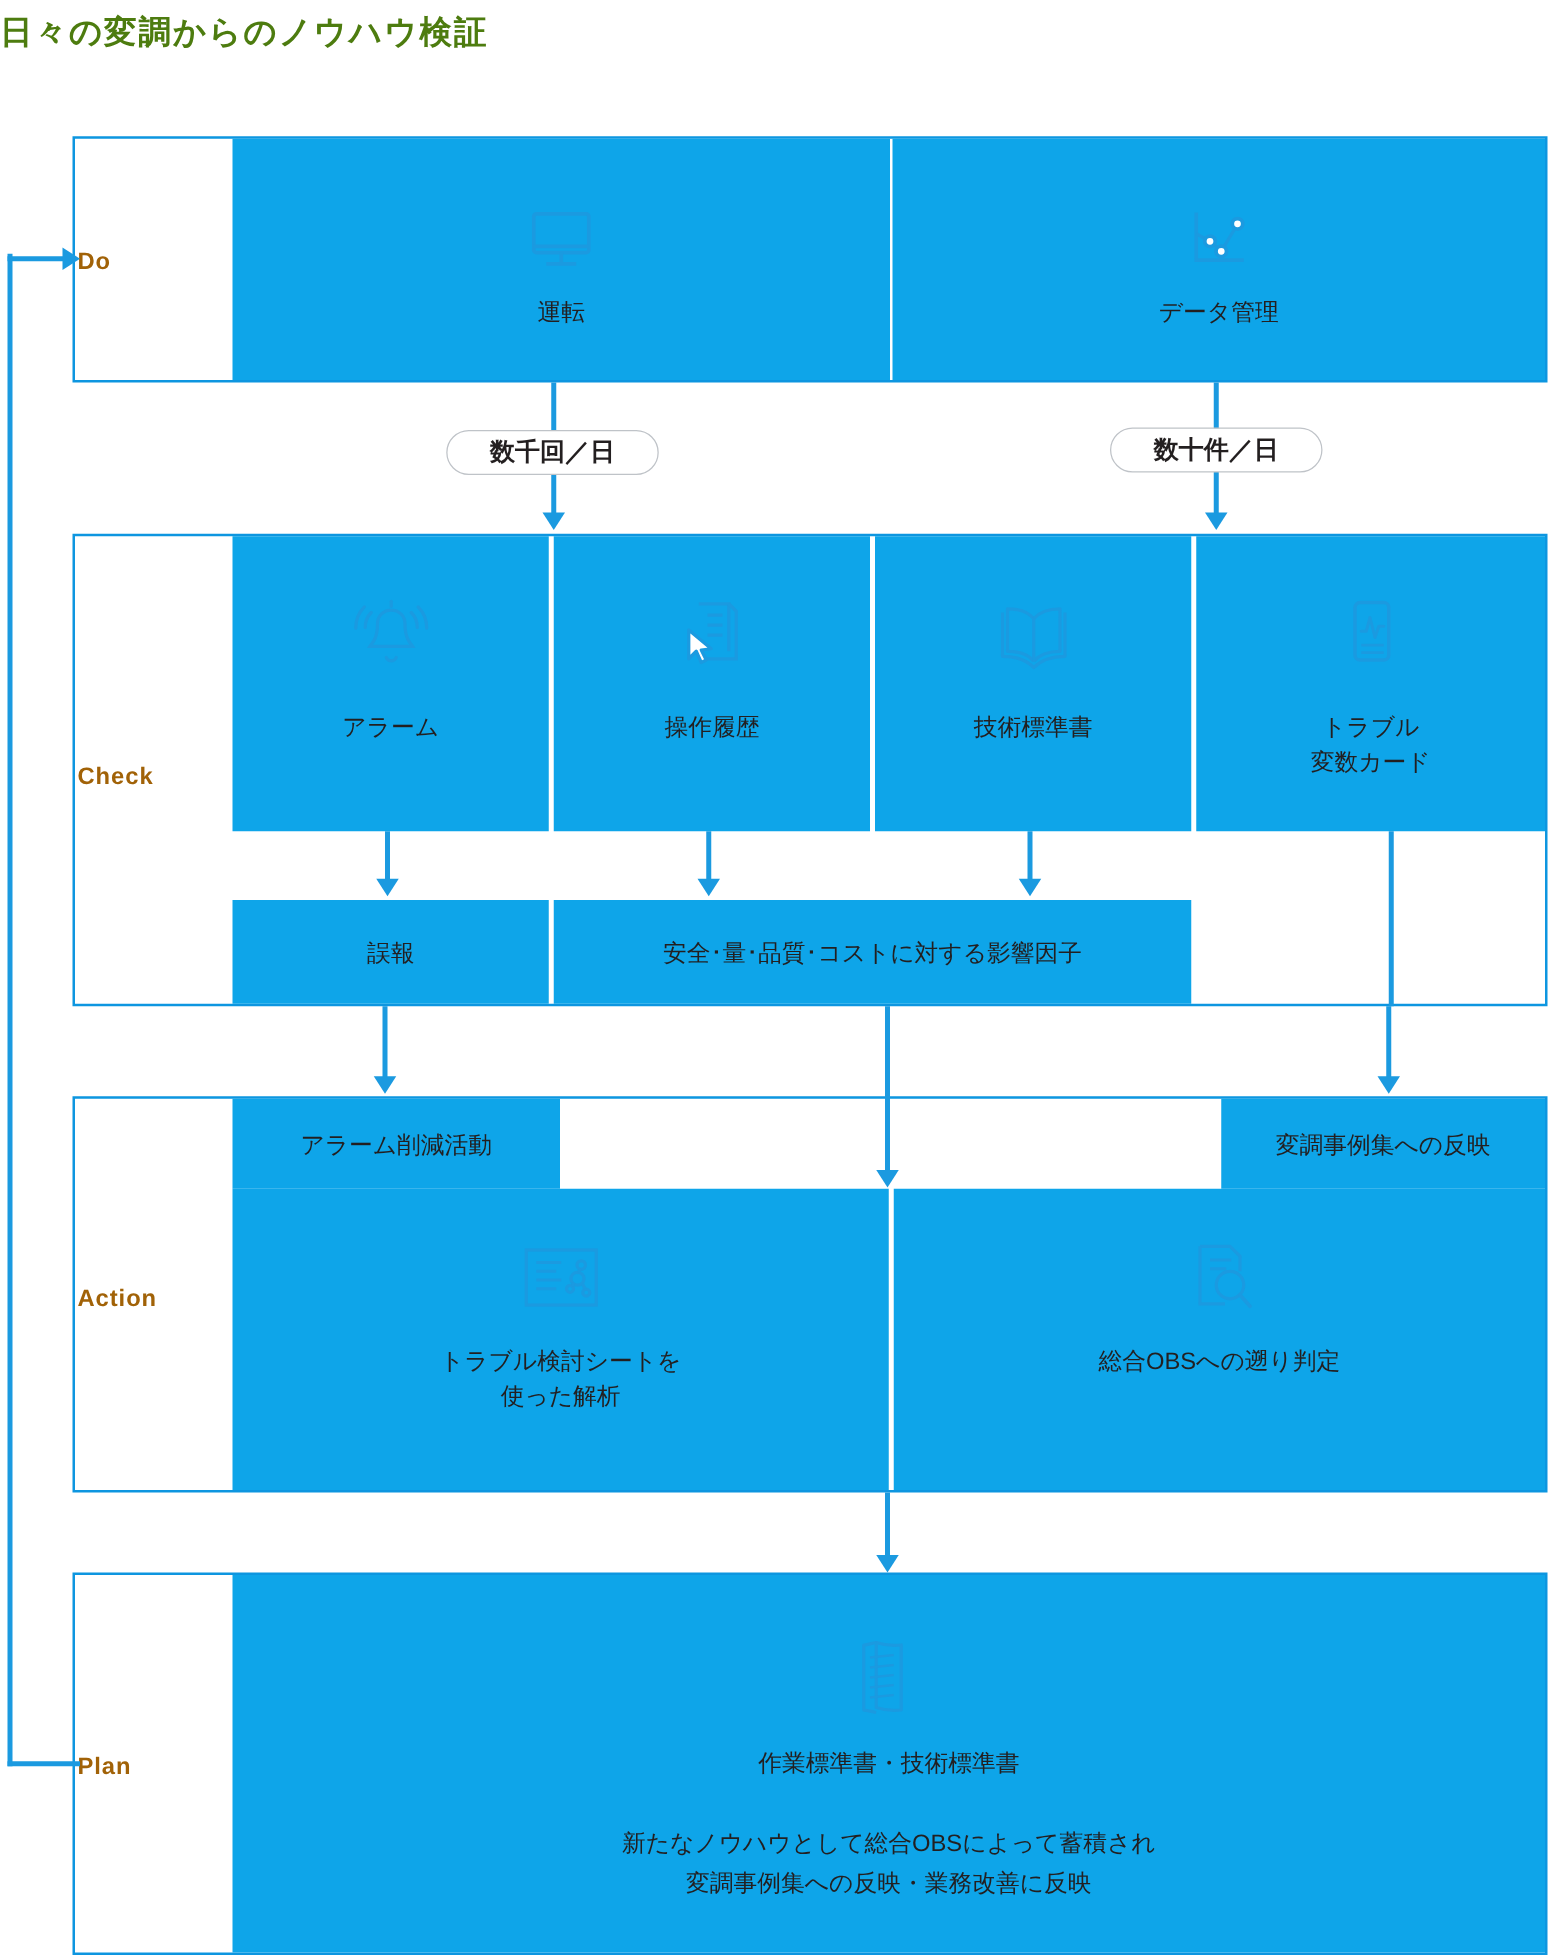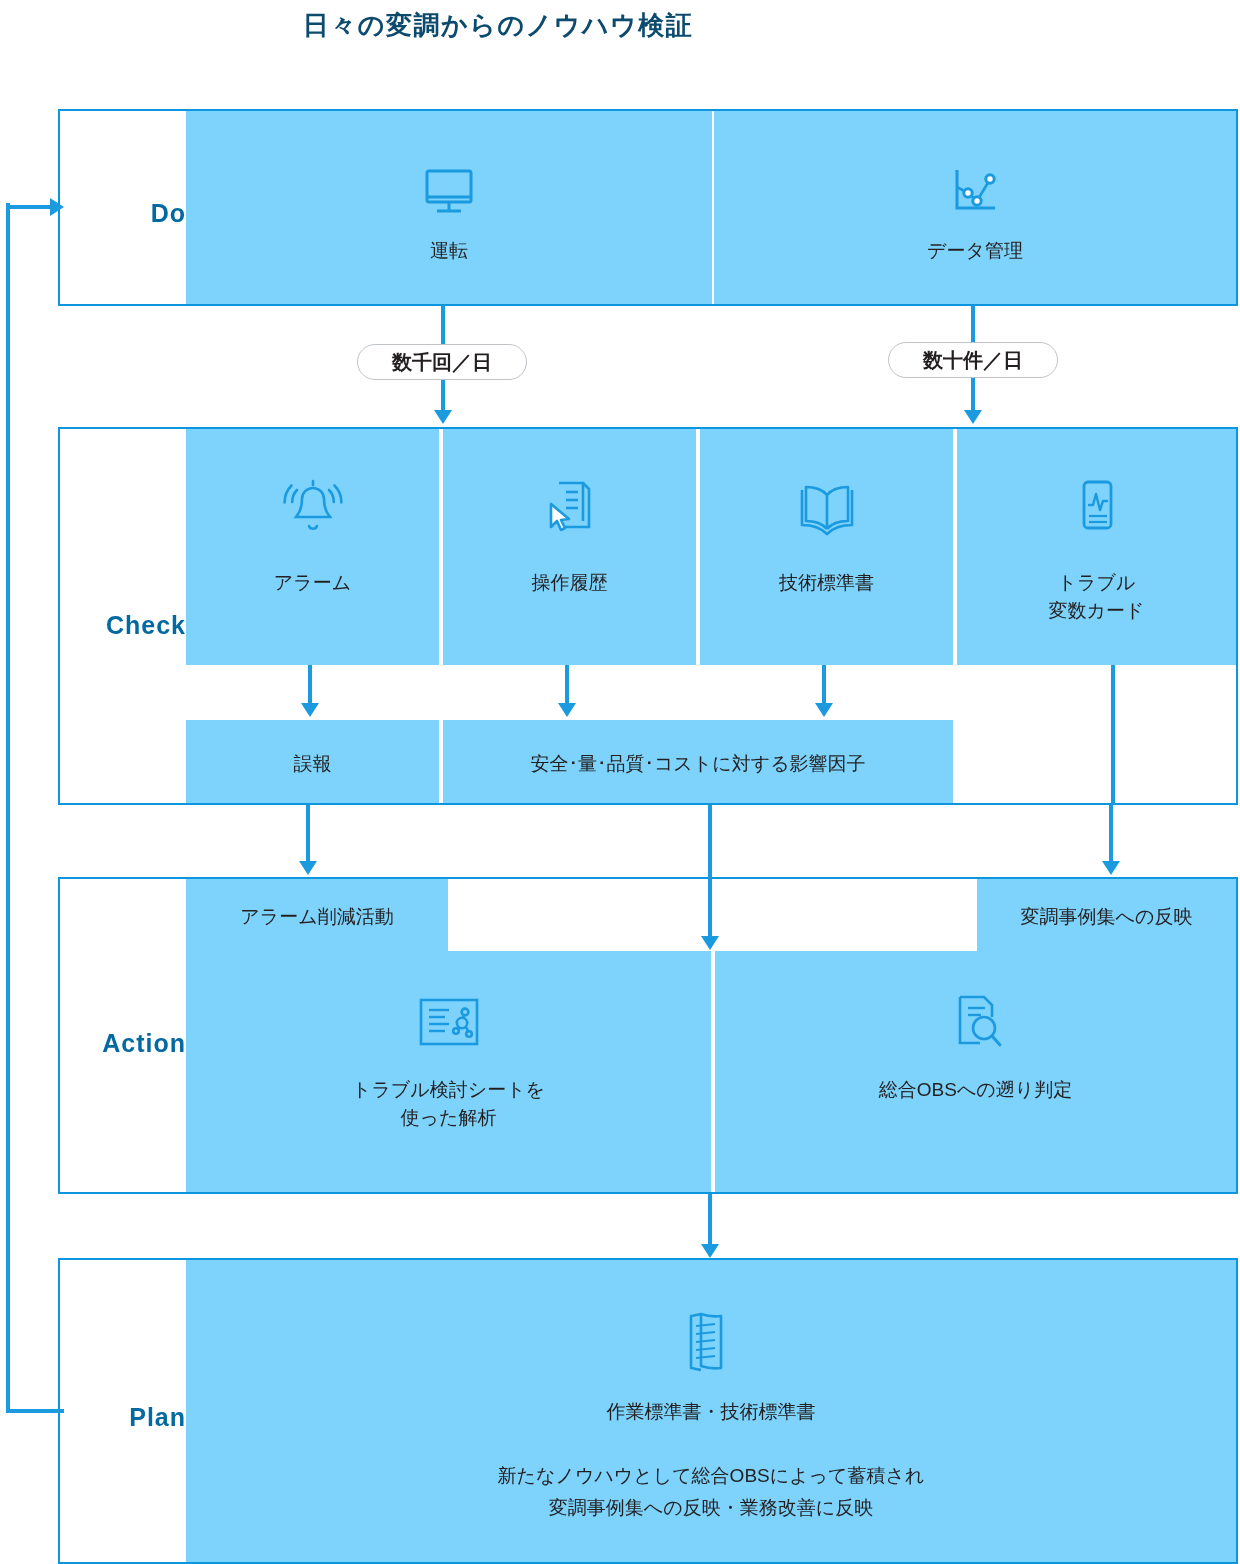--- a/index.html
+++ b/index.html
@@ -9,47 +9,46 @@
     font-family:"Liberation Sans","DejaVu Sans",sans-serif;
     color:#231f20;
     position:relative;
     overflow:hidden;
   }
   #stage{position:absolute;left:0;top:0;width:1240px;height:1564px;}
 
   
   .title{
     position:absolute;left:0;top:8px;width:996px;
-    text-align:center;
     font-size:26px;font-weight:bold;letter-spacing:.06em;
-    color:#0c4a6e;
+    color:#4d7c0f;
   }
 
   
   .phase{
     position:absolute;
     border:2px solid #0d96e0;
     background:#ffffff;
     box-sizing:border-box;
   }
   .phase-label{
     position:absolute;
-    color:#0369a1;
+    color:#a16207;
     font-weight:bold;
-    font-size:25px;
+    font-size:19px;
     letter-spacing:.04em;
-    text-align:right;
+    text-align:left;
     width:124px;
     left:2px;
   }
 
   
   .cell{
     position:absolute;
-    background:#7dd3fc;
+    background:#0ea5e9;
     box-sizing:border-box;
   }
   .cell-caption{
     position:absolute;width:100%;text-align:center;
     font-size:19px;line-height:1.45;color:#231f20;
   }
   .icon-wrap{
     position:absolute;width:100%;display:flex;justify-content:center;align-items:center;
   }
 

